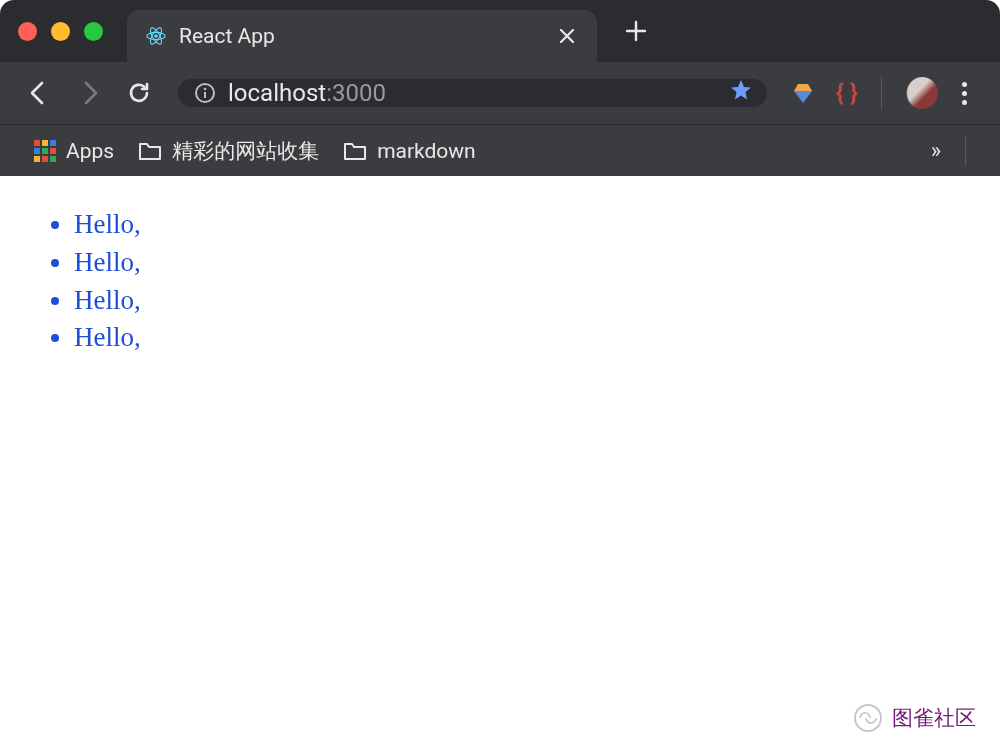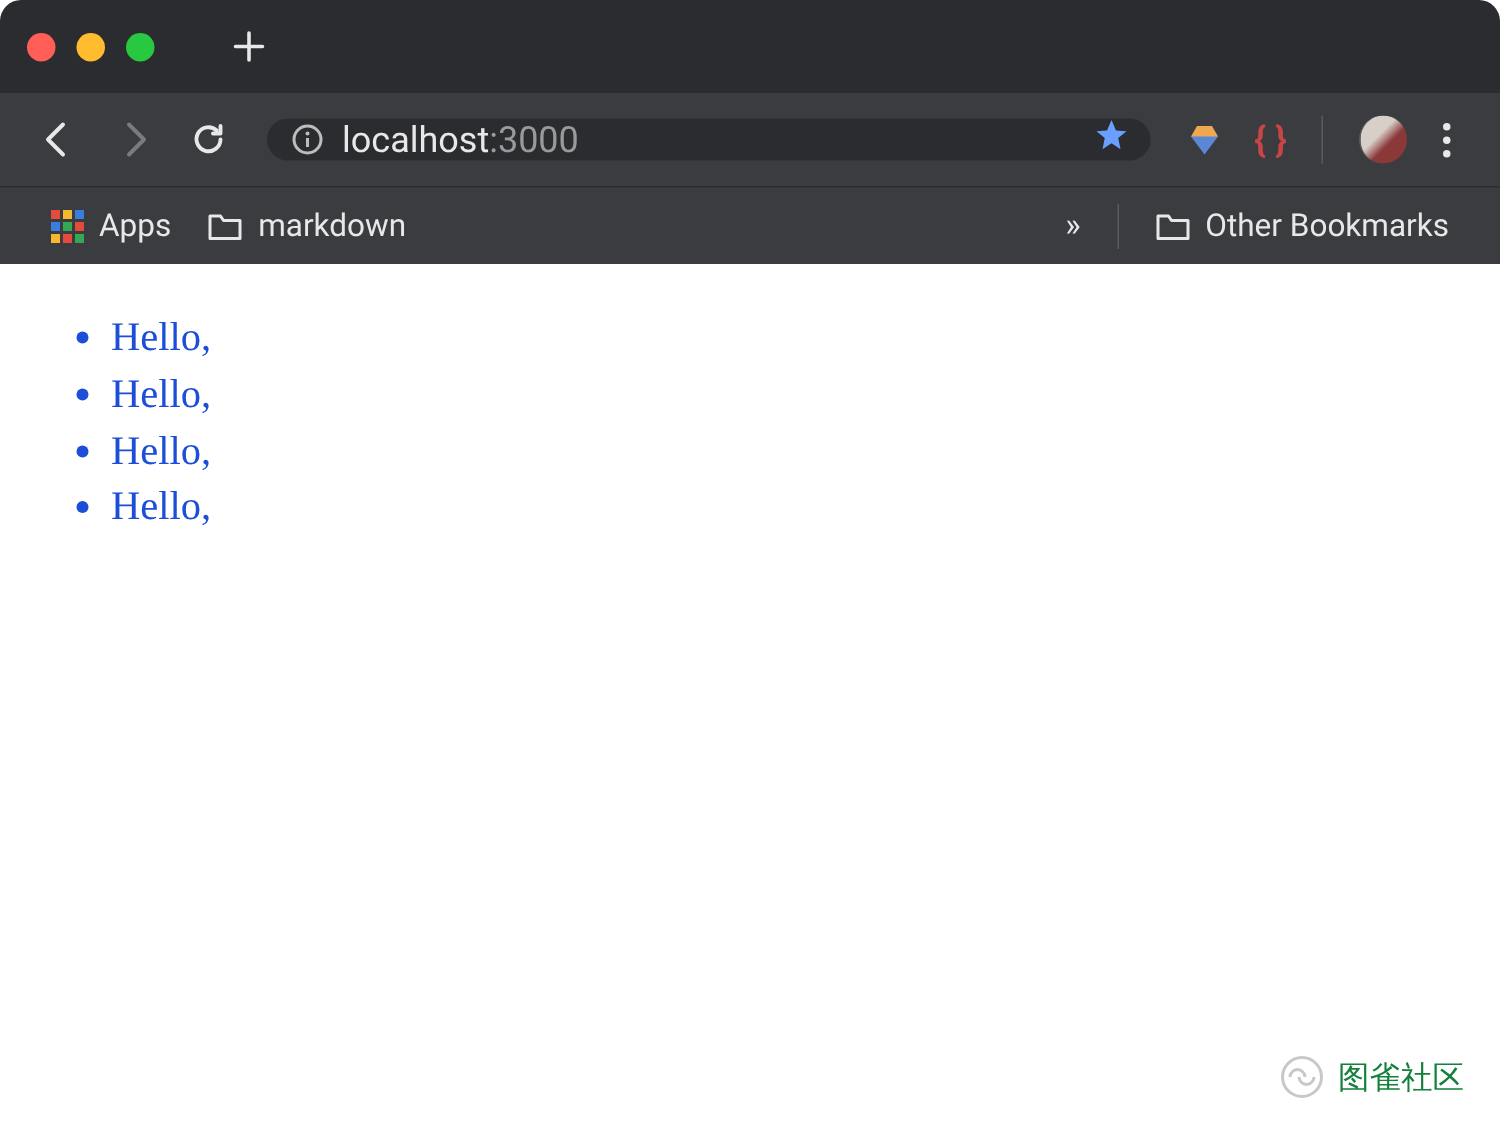--- a/index.html
+++ b/index.html
@@ -233,21 +233,21 @@
       color: #1d4ed8;
       line-height: 1.4;
     }
     .watermark {
       position: absolute;
       bottom: 18px;
       right: 24px;
       display: flex;
       align-items: center;
       gap: 10px;
-      color: #15803d;
+      color: #701a75;
       font-size: 21px;
     }
     .wm-icon {
       width: 28px;
       height: 28px;
       border-radius: 50%;
       border: 2px solid #c8c8c8;
       display: flex;
       align-items: center;
       justify-content: center;
@@ -281,20 +281,36 @@
 </head>
 <body>
 
 <div class="browser-chrome">
   <div class="tab-strip">
     <div class="traffic-lights">
       <div class="traffic-light tl-red"></div>
       <div class="traffic-light tl-yellow"></div>
       <div class="traffic-light tl-green"></div>
     </div>
+    <div class="tab">
+      <span class="favicon">
+        <svg class="react-icon" viewBox="0 0 24 24" fill="none">
+          <circle cx="12" cy="12" r="2" fill="#61dafb"></circle>
+          <ellipse cx="12" cy="12" rx="10" ry="4" stroke="#61dafb" stroke-width="1.2"></ellipse>
+          <ellipse cx="12" cy="12" rx="10" ry="4" stroke="#61dafb" stroke-width="1.2" transform="rotate(60 12 12)"></ellipse>
+          <ellipse cx="12" cy="12" rx="10" ry="4" stroke="#61dafb" stroke-width="1.2" transform="rotate(-60 12 12)"></ellipse>
+        </svg>
+      </span>
+      <span class="tab-title">React App</span>
+      <span class="tab-close">
+        <svg width="18" height="18" viewBox="0 0 18 18">
+            <path d="M3 3 L15 15 M15 3 L3 15" stroke="#e8e8e8" stroke-width="2.2" stroke-linecap="round"></path>
+          </svg>
+      </span>
+    </div>
     <div class="new-tab">
       <svg width="22" height="22" viewBox="0 0 22 22">
           <path d="M11 2 V20 M2 11 H20" stroke="#e8e8e8" stroke-width="2.4" stroke-linecap="round"></path>
         </svg>
     </div>
   </div>
 
   <div class="toolbar">
     <div class="nav-icon">
       <svg width="26" height="26" viewBox="0 0 26 26">
@@ -359,32 +375,32 @@
           <span></span>
       </span>
       <span>Apps</span>
     </div>
     <div class="bm-item">
       <span class="bm-folder-icon">
         <svg width="24" height="20" viewBox="0 0 24 20">
             <path d="M2 3 L9 3 L11 6 L22 6 L22 18 L2 18 Z" fill="none" stroke="#e8e8e8" stroke-width="2" stroke-linejoin="round"></path>
           </svg>
       </span>
-      <span>markdown</span>
-    </div>
-    <span class="bm-overflow">»</span>
-    <div class="bm-sep"></div>
+      <span>精彩的网站收集</span>
+    </div>
     <div class="bm-item">
       <span class="bm-folder-icon">
         <svg width="24" height="20" viewBox="0 0 24 20">
             <path d="M2 3 L9 3 L11 6 L22 6 L22 18 L2 18 Z" fill="none" stroke="#e8e8e8" stroke-width="2" stroke-linejoin="round"></path>
           </svg>
       </span>
-      <span>Other Bookmarks</span>
-    </div>
+      <span>markdown</span>
+    </div>
+    <span class="bm-overflow">»</span>
+    <div class="bm-sep"></div>
   </div>
 </div>
 
 <div class="page-content">
   <ul>
     <li>Hello,</li>
     <li>Hello,</li>
     <li>Hello,</li>
     <li>Hello,</li>
   </ul>

